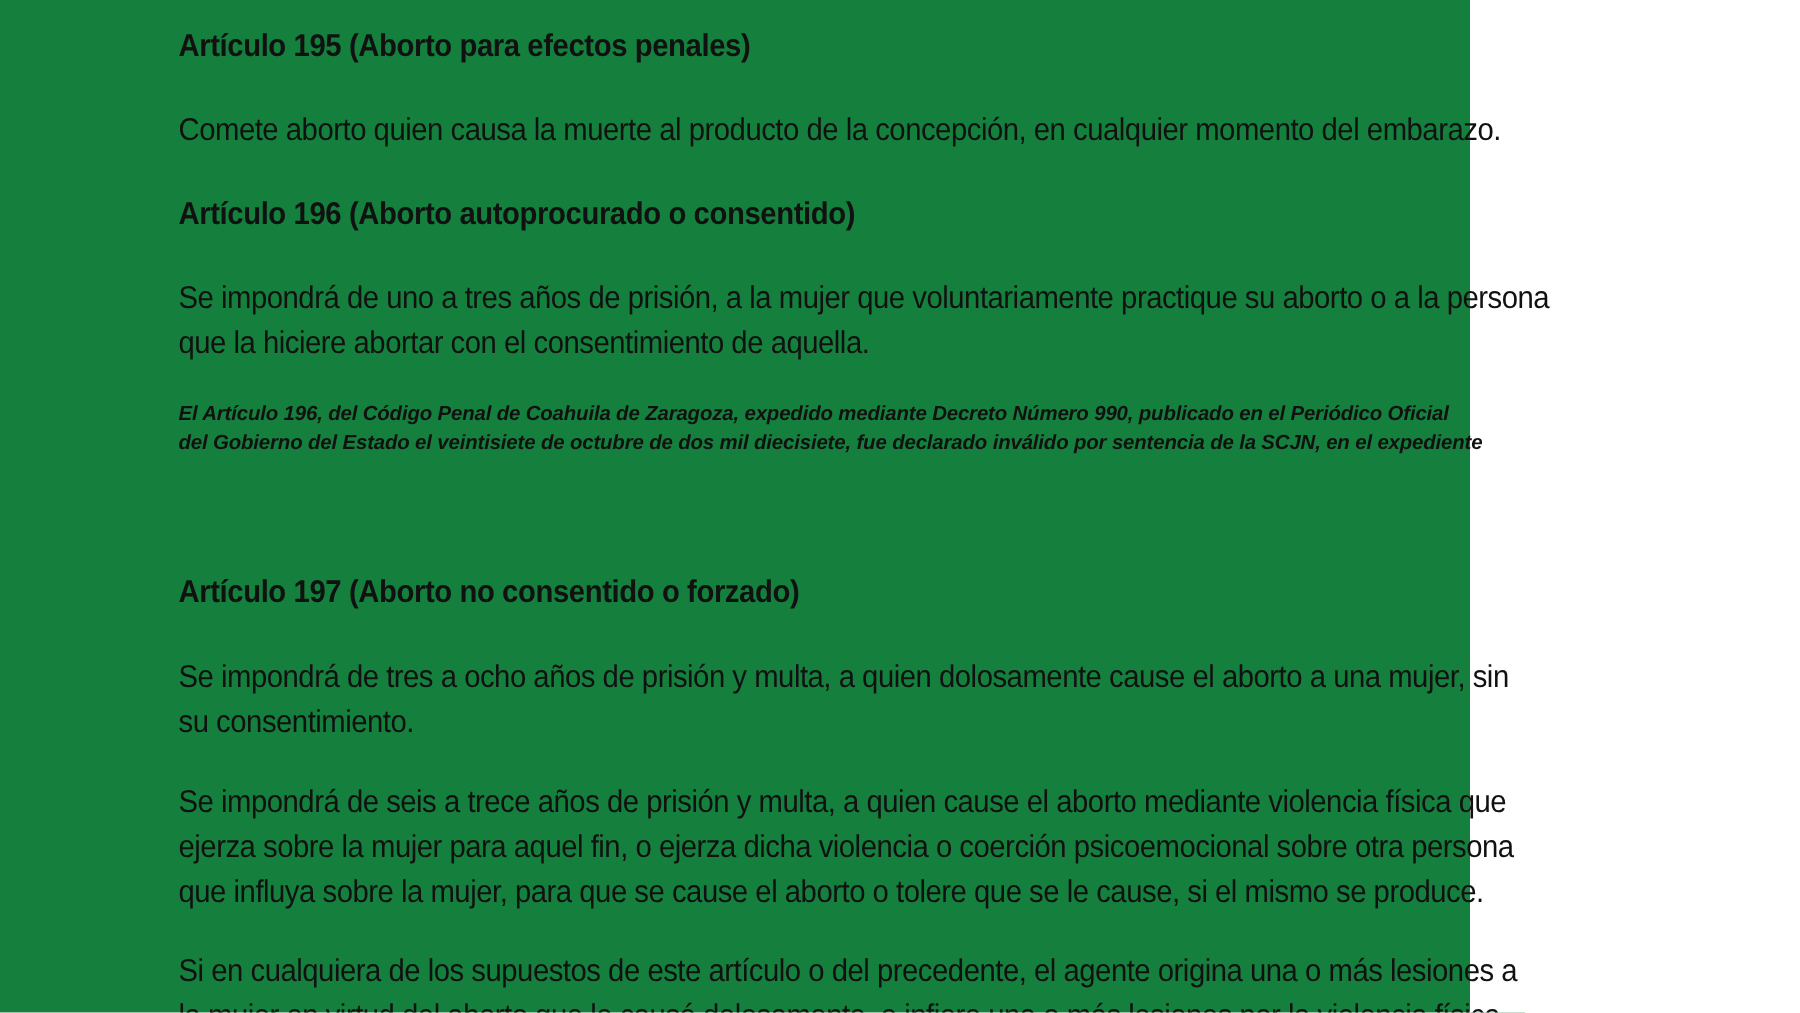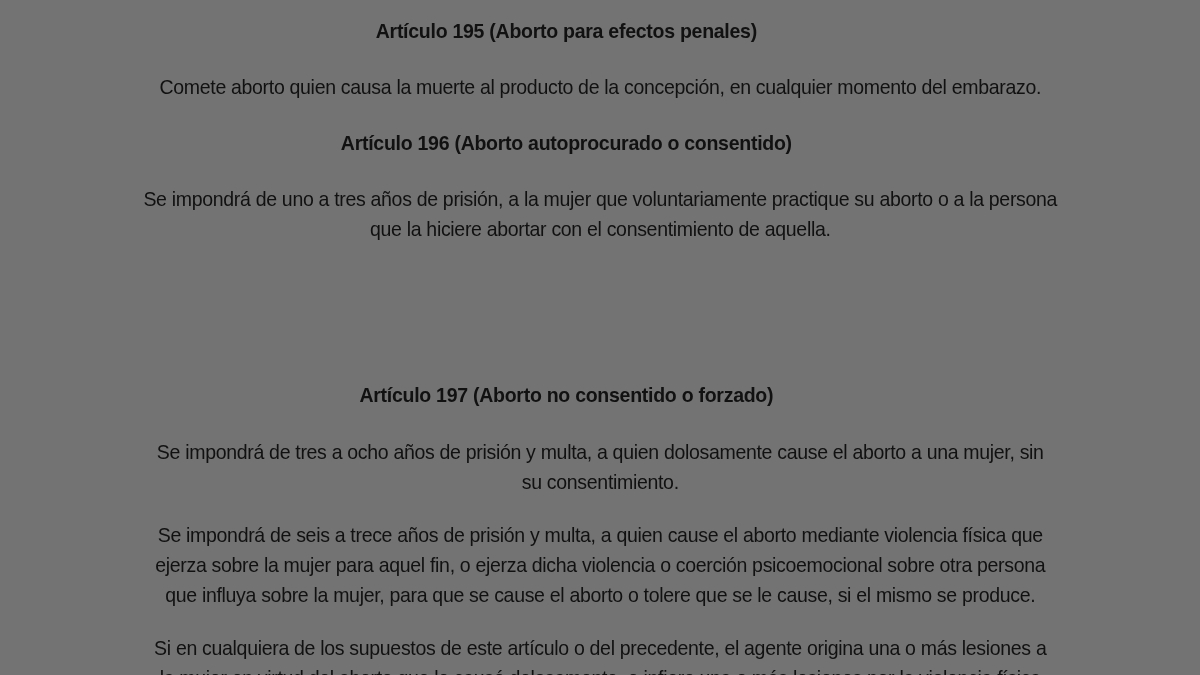--- a/index.html
+++ b/index.html
@@ -12,24 +12,23 @@
       height: 675px;
       overflow: hidden;
       position: relative;
       font-family: "Liberation Sans", sans-serif;
       color: #111111;
     }
     .page {
       position: absolute;
       left: 0;
       top: 0;
-      width: 1200px;
+      width: 980px;
       height: 675px;
-      background: #737373;
-      text-align: center;
+      background: #15803d;
     }
     .block {
       position: absolute;
       left: 119px;
       width: 962px;
       margin: 0;
     }
     .heading {
       font-weight: bold;
       font-size: 21px;
@@ -70,20 +69,22 @@
   <p class="block para" style="top:72px;">
     <span>Comete aborto quien causa la muerte al producto de la concepción, en cualquier momento del embarazo.</span>
   </p>
 
   <h2 class="block heading" style="top:131px;">Artículo 196 (Aborto autoprocurado o consentido)</h2>
   <p class="block para" style="top:184px;">
     <span>Se impondrá de uno a tres años de prisión, a la mujer que voluntariamente practique su aborto o a la persona</span>
     <span>que la hiciere abortar con el consentimiento de aquella.</span>
   </p>
   <p class="block note" style="top:267px;">
+    <span>El Artículo 196, del Código Penal de Coahuila de Zaragoza, expedido mediante Decreto Número 990, publicado en el Periódico Oficial</span>
+    <span>del  Gobierno del Estado el veintisiete de octubre de dos mil diecisiete, fue declarado inválido por sentencia de la SCJN, en el expediente</span>
   </p>
 
   <h2 class="block heading" style="top:383px;">Artículo 197 (Aborto no consentido o forzado)</h2>
   <p class="block para" style="top:437px;">
     <span>Se impondrá de tres a ocho años de prisión y multa, a quien dolosamente cause el aborto a una mujer, sin</span>
     <span>su consentimiento.</span>
   </p>
   <p class="block para" style="top:520px;">
     <span>Se impondrá de seis a trece años de prisión y multa, a quien cause el aborto mediante violencia física que</span>
     <span>ejerza sobre la mujer para aquel fin, o ejerza dicha violencia o coerción psicoemocional sobre otra persona</span>

